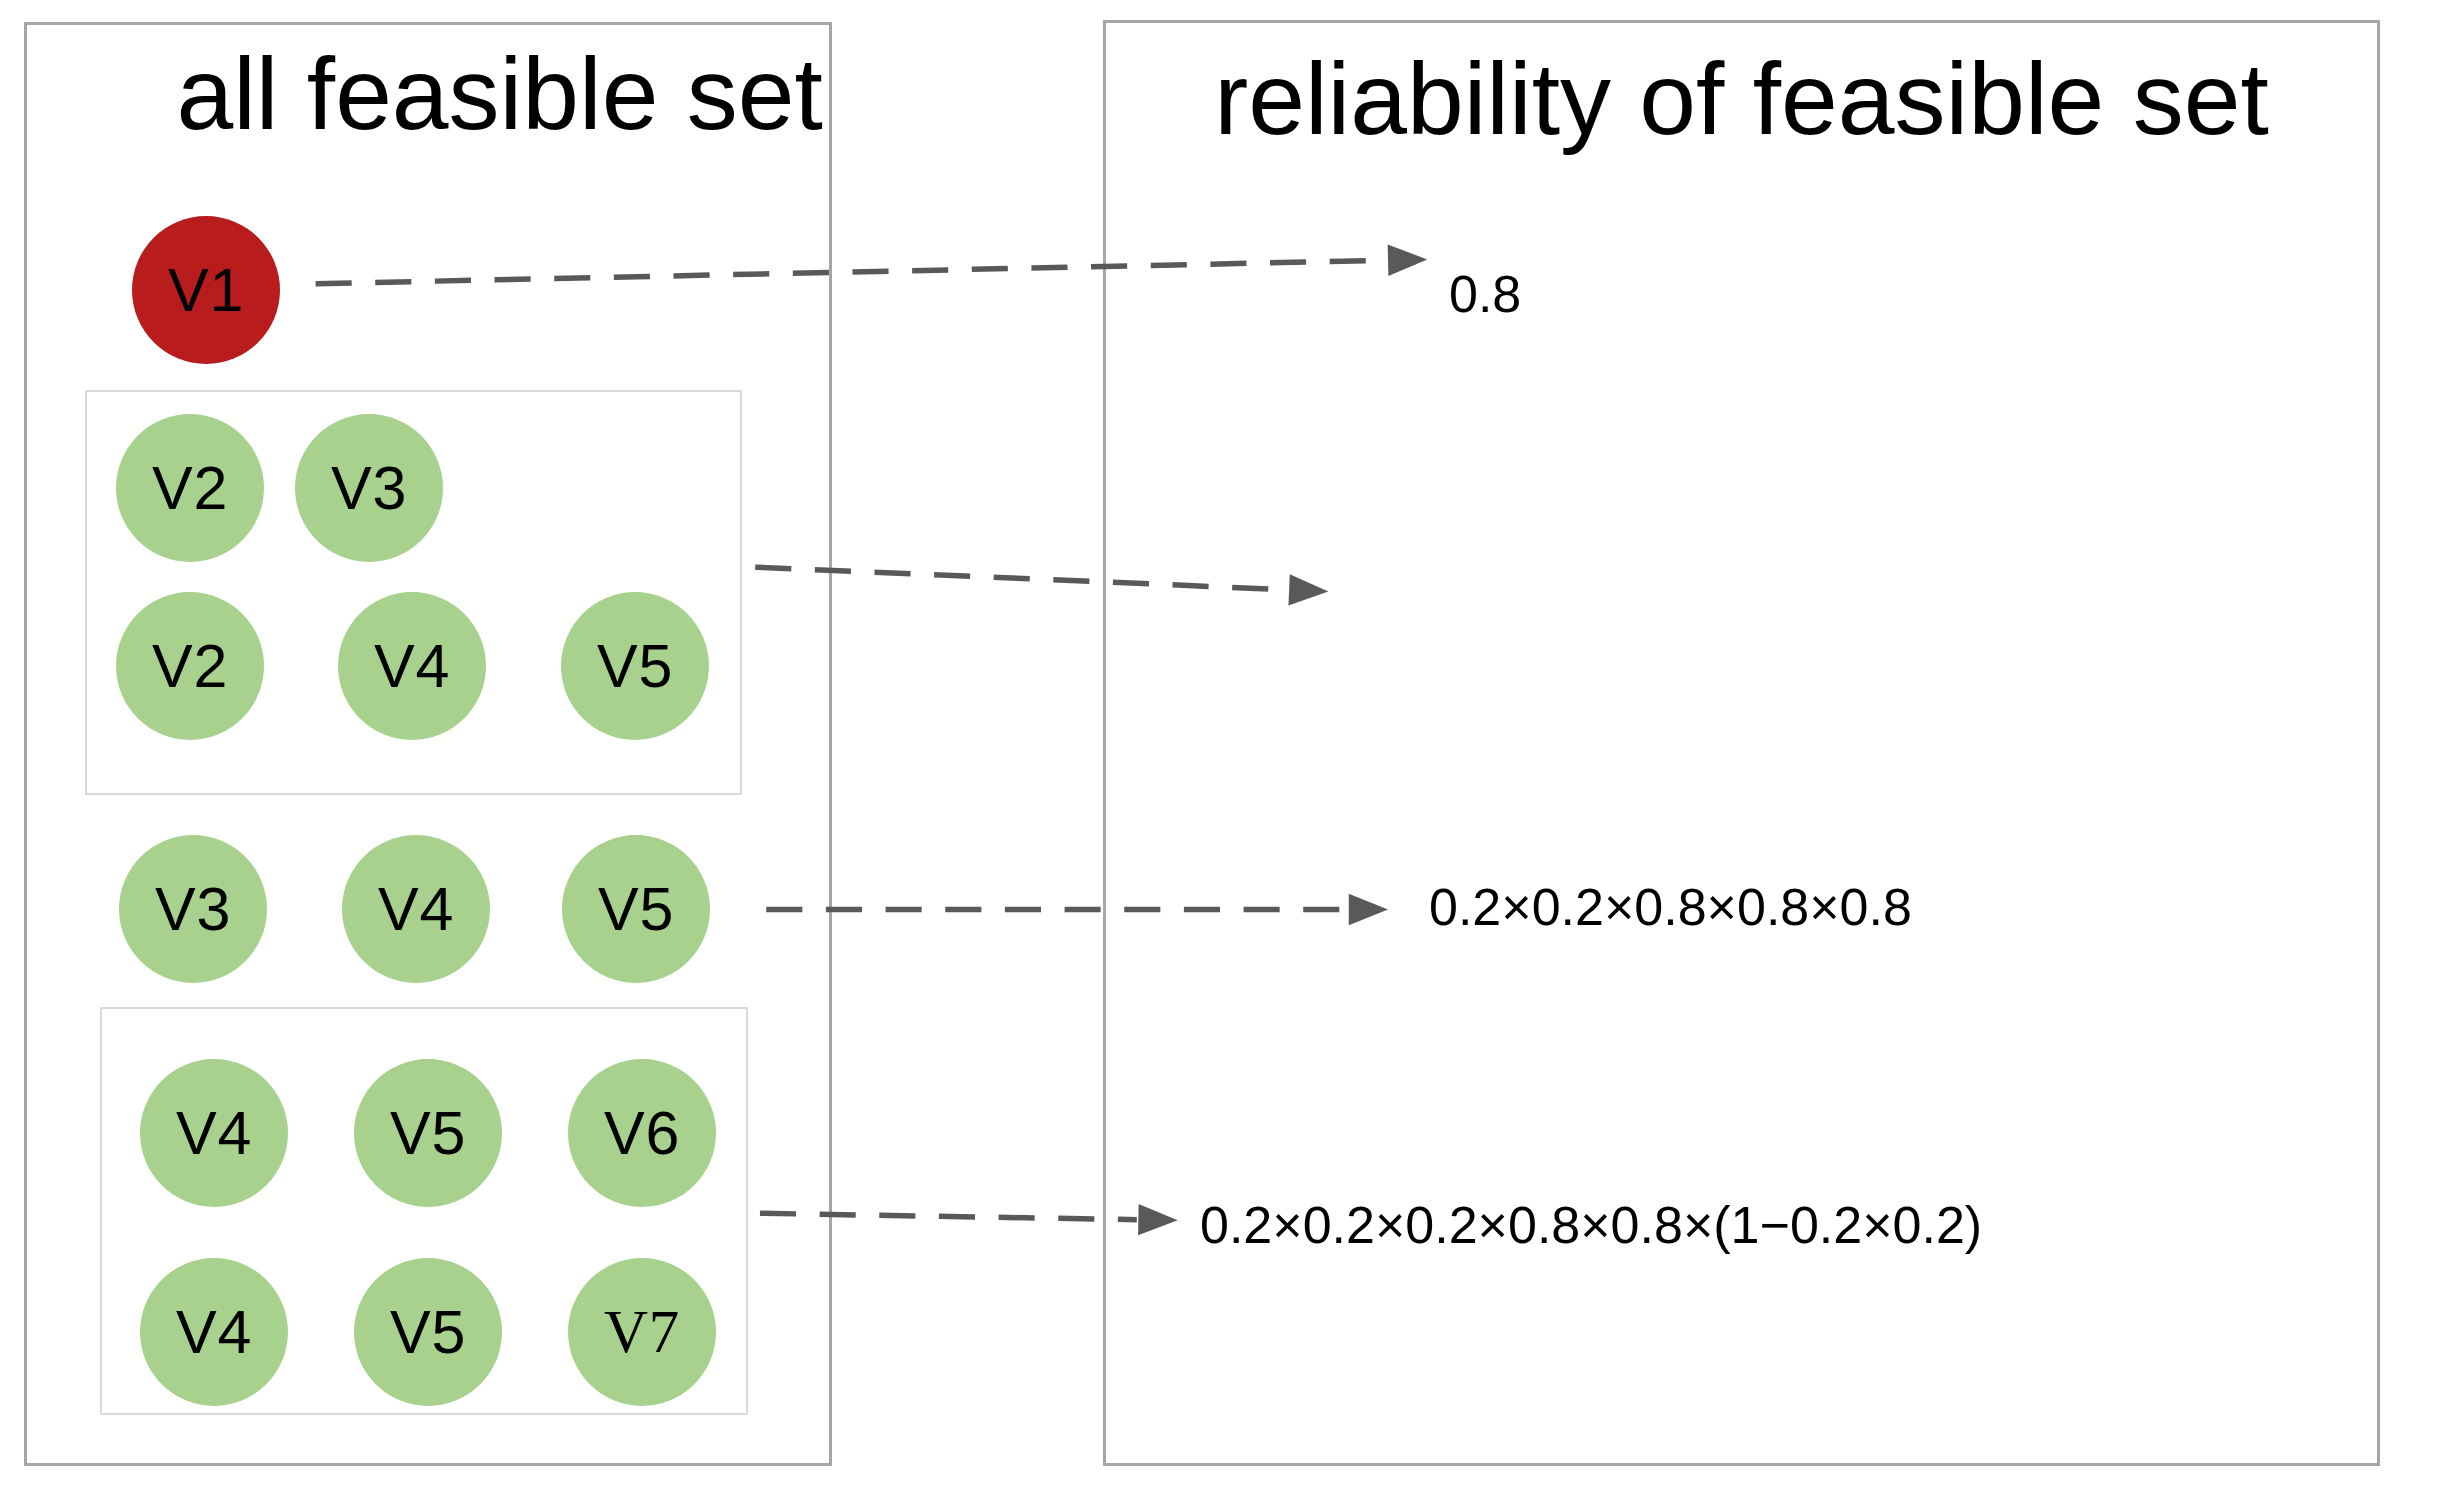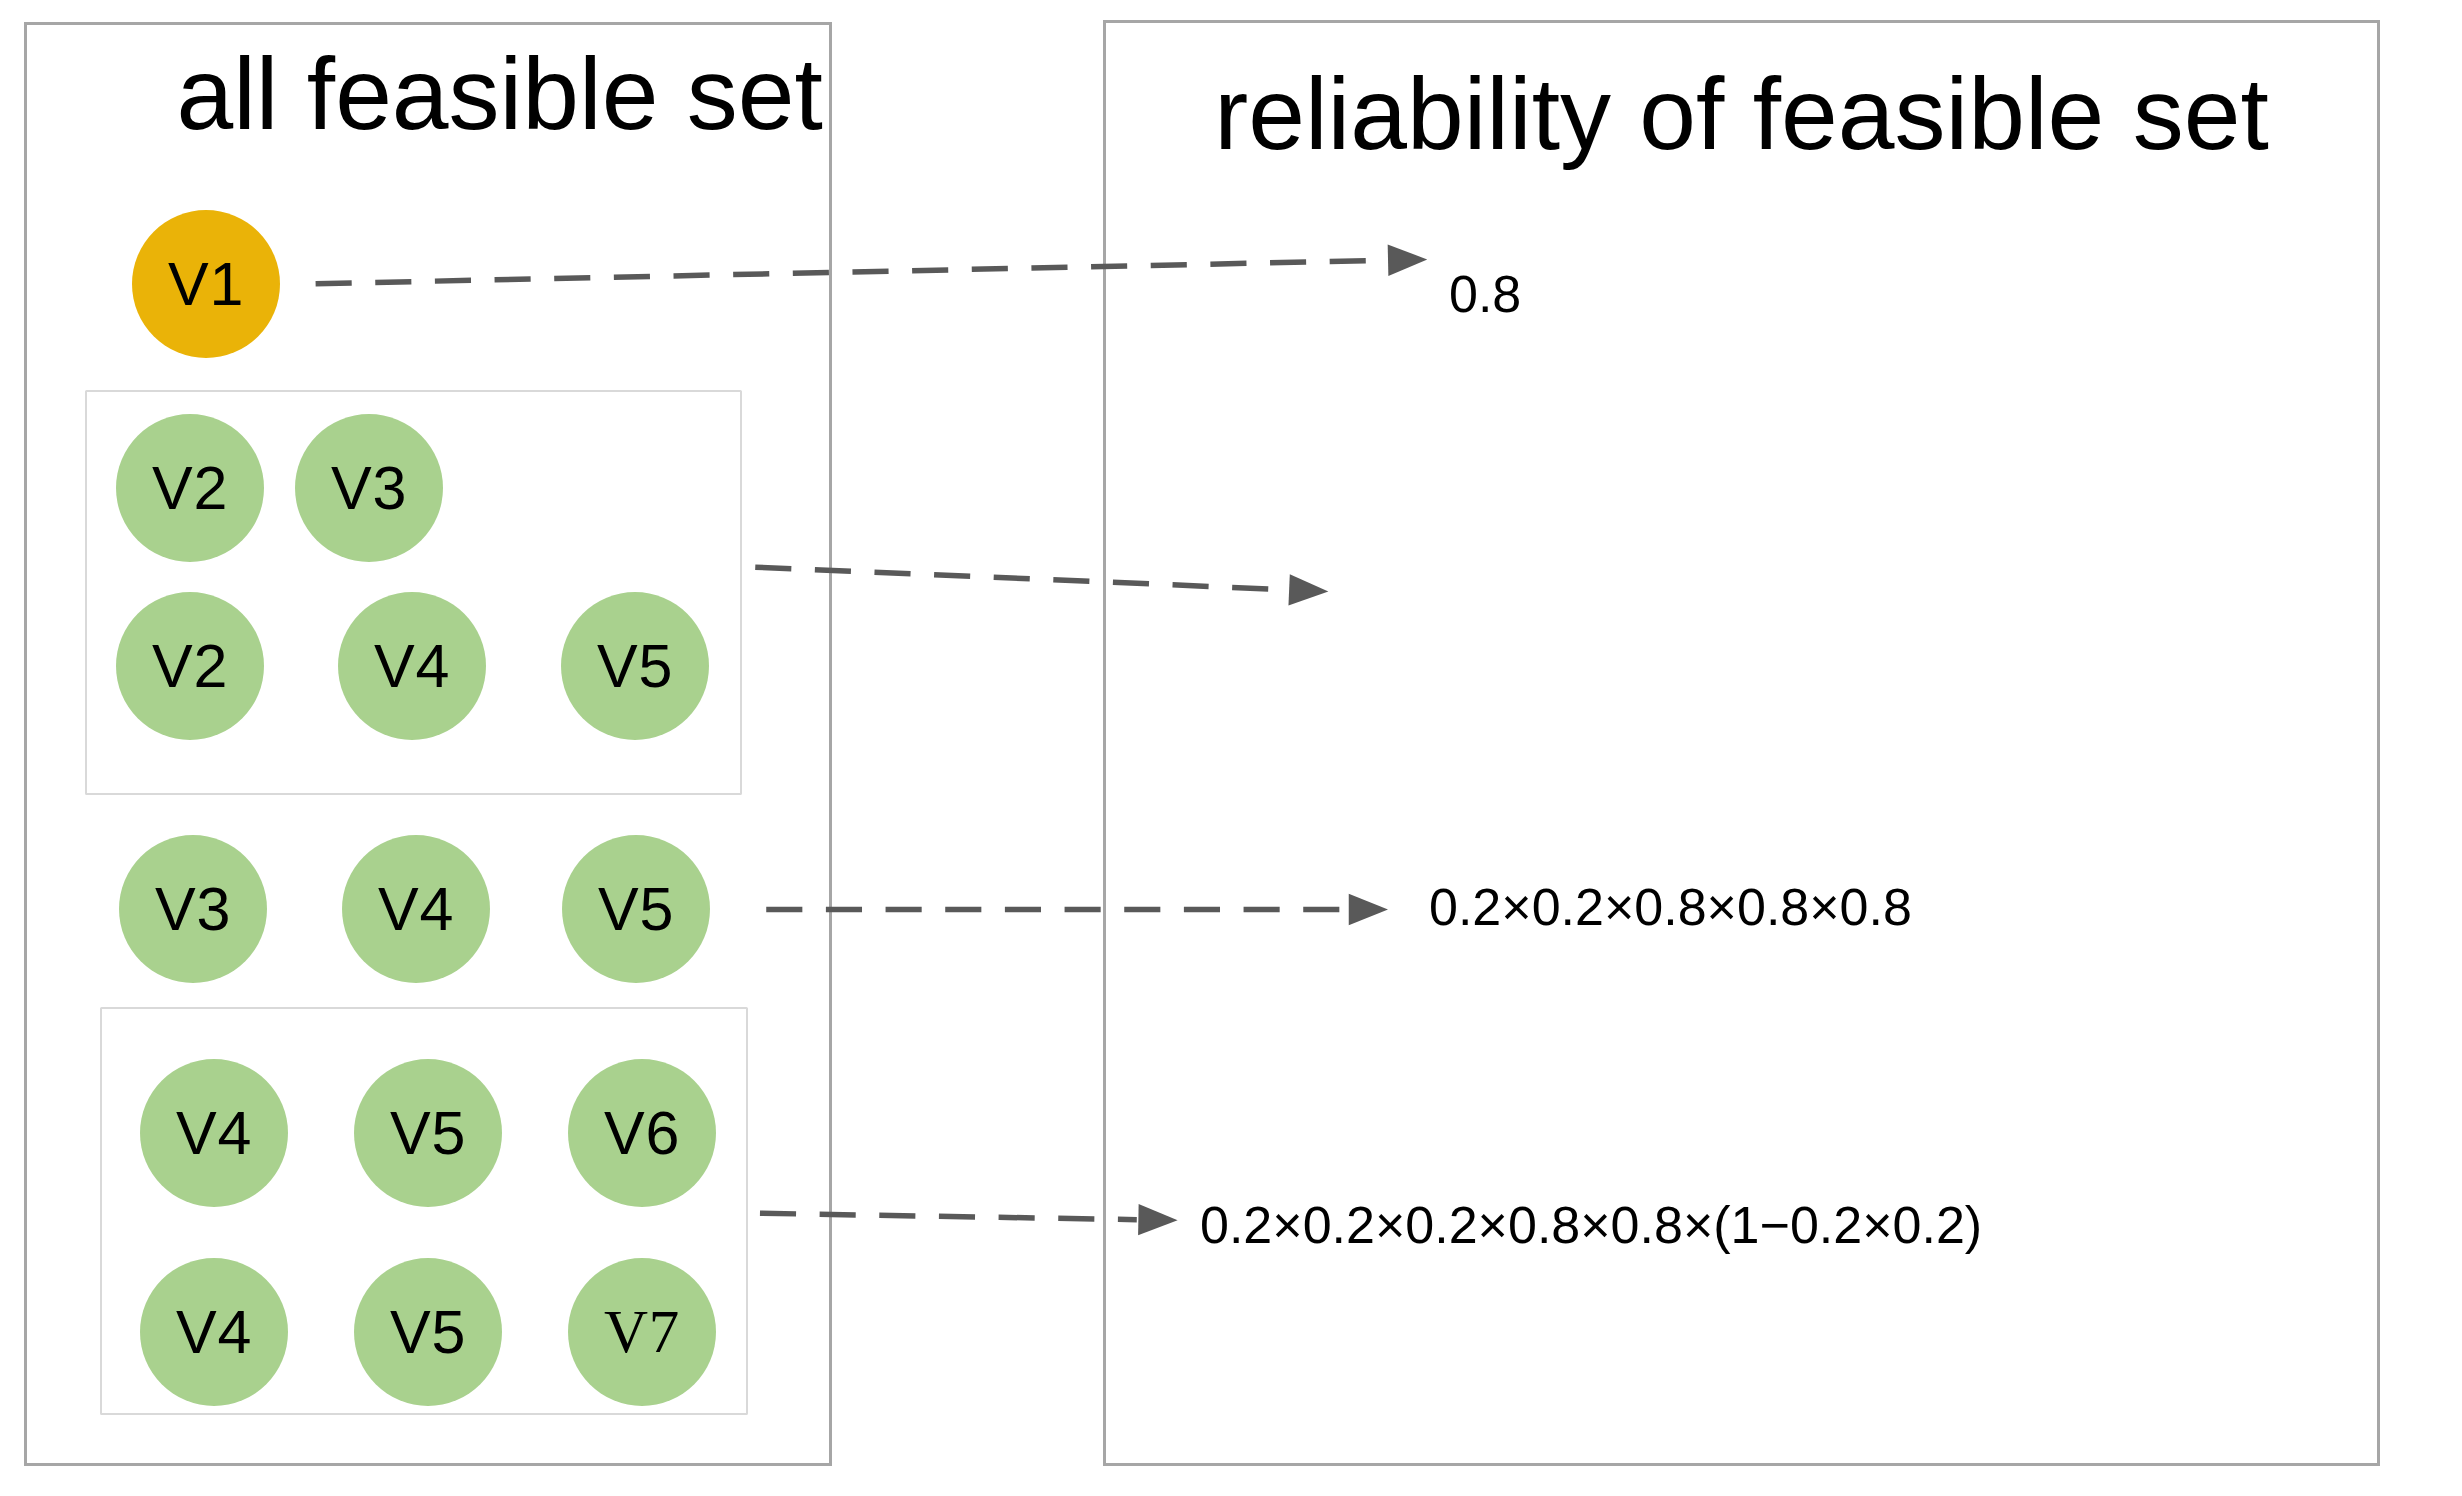--- a/index.html
+++ b/index.html
@@ -11,21 +11,21 @@
     position:absolute;background:#ffffff;border:3.1px solid #a6a6a6;
     box-sizing:border-box;
   }
   #panel-left{left:23.6px;top:22px;width:808px;height:1444px;}
   #panel-right{left:1103px;top:19.6px;width:1277px;height:1446px;}
   .panel-title{
     position:absolute;text-align:center;font-size:102px;line-height:1.1;
     color:#000;white-space:nowrap;
   }
   #title-left{left:23.6px;top:38px;width:952px;}
-  #title-right{left:1103px;top:58px;width:1277px;}
+  #title-right{left:1103px;top:43px;width:1277px;}
   .group-box{
     position:absolute;border:2.4px solid #d9d9d9;box-sizing:border-box;
     background:transparent;border-radius:1.6px;
   }
   #group-box-1{left:85px;top:390px;width:657px;height:405px;}
   #group-box-2{left:100px;top:1007px;width:648px;height:408px;}
   .node{
     position:absolute;width:148px;height:148px;border-radius:50%;
     display:flex;align-items:center;justify-content:center;
     font-size:61px;color:#000;letter-spacing:0.8px;
@@ -48,21 +48,21 @@
   <div class="panel" id="panel-left" style="border-color: rgb(166, 166, 166);"></div>
   <div class="panel" id="panel-right" style="border-color: rgb(166, 166, 166);"></div>
 
   <div class="panel-title" id="title-left">all feasible set</div>
   <div class="panel-title" id="title-right">reliability of feasible set</div>
 
   <div class="group-box" id="group-box-1" style="border-color: rgb(217, 217, 217);"></div>
   <div class="group-box" id="group-box-2" style="border-color: rgb(217, 217, 217);"></div>
 
   <div id="nodes-layer">
-      <div class="node" style="left: 132px; top: 210px; background: #eab308; color: rgb(0, 0, 0);">V1</div>
+      <div class="node" style="left: 132px; top: 216px; background: #b91c1c; color: rgb(0, 0, 0);">V1</div>
       <div class="node" style="left: 116px; top: 414px; background: rgb(169, 209, 142); color: rgb(0, 0, 0);">V2</div>
       <div class="node" style="left: 295px; top: 414px; background: rgb(169, 209, 142); color: rgb(0, 0, 0);">V3</div>
       <div class="node" style="left: 116px; top: 592px; background: rgb(169, 209, 142); color: rgb(0, 0, 0);">V2</div>
       <div class="node" style="left: 338px; top: 592px; background: rgb(169, 209, 142); color: rgb(0, 0, 0);">V4</div>
       <div class="node" style="left: 561px; top: 592px; background: rgb(169, 209, 142); color: rgb(0, 0, 0);">V5</div>
       <div class="node" style="left: 119px; top: 835px; background: rgb(169, 209, 142); color: rgb(0, 0, 0);">V3</div>
       <div class="node" style="left: 342px; top: 835px; background: rgb(169, 209, 142); color: rgb(0, 0, 0);">V4</div>
       <div class="node" style="left: 562px; top: 835px; background: rgb(169, 209, 142); color: rgb(0, 0, 0);">V5</div>
       <div class="node" style="left: 140px; top: 1059px; background: rgb(169, 209, 142); color: rgb(0, 0, 0);">V4</div>
       <div class="node" style="left: 354px; top: 1059px; background: rgb(169, 209, 142); color: rgb(0, 0, 0);">V5</div>

